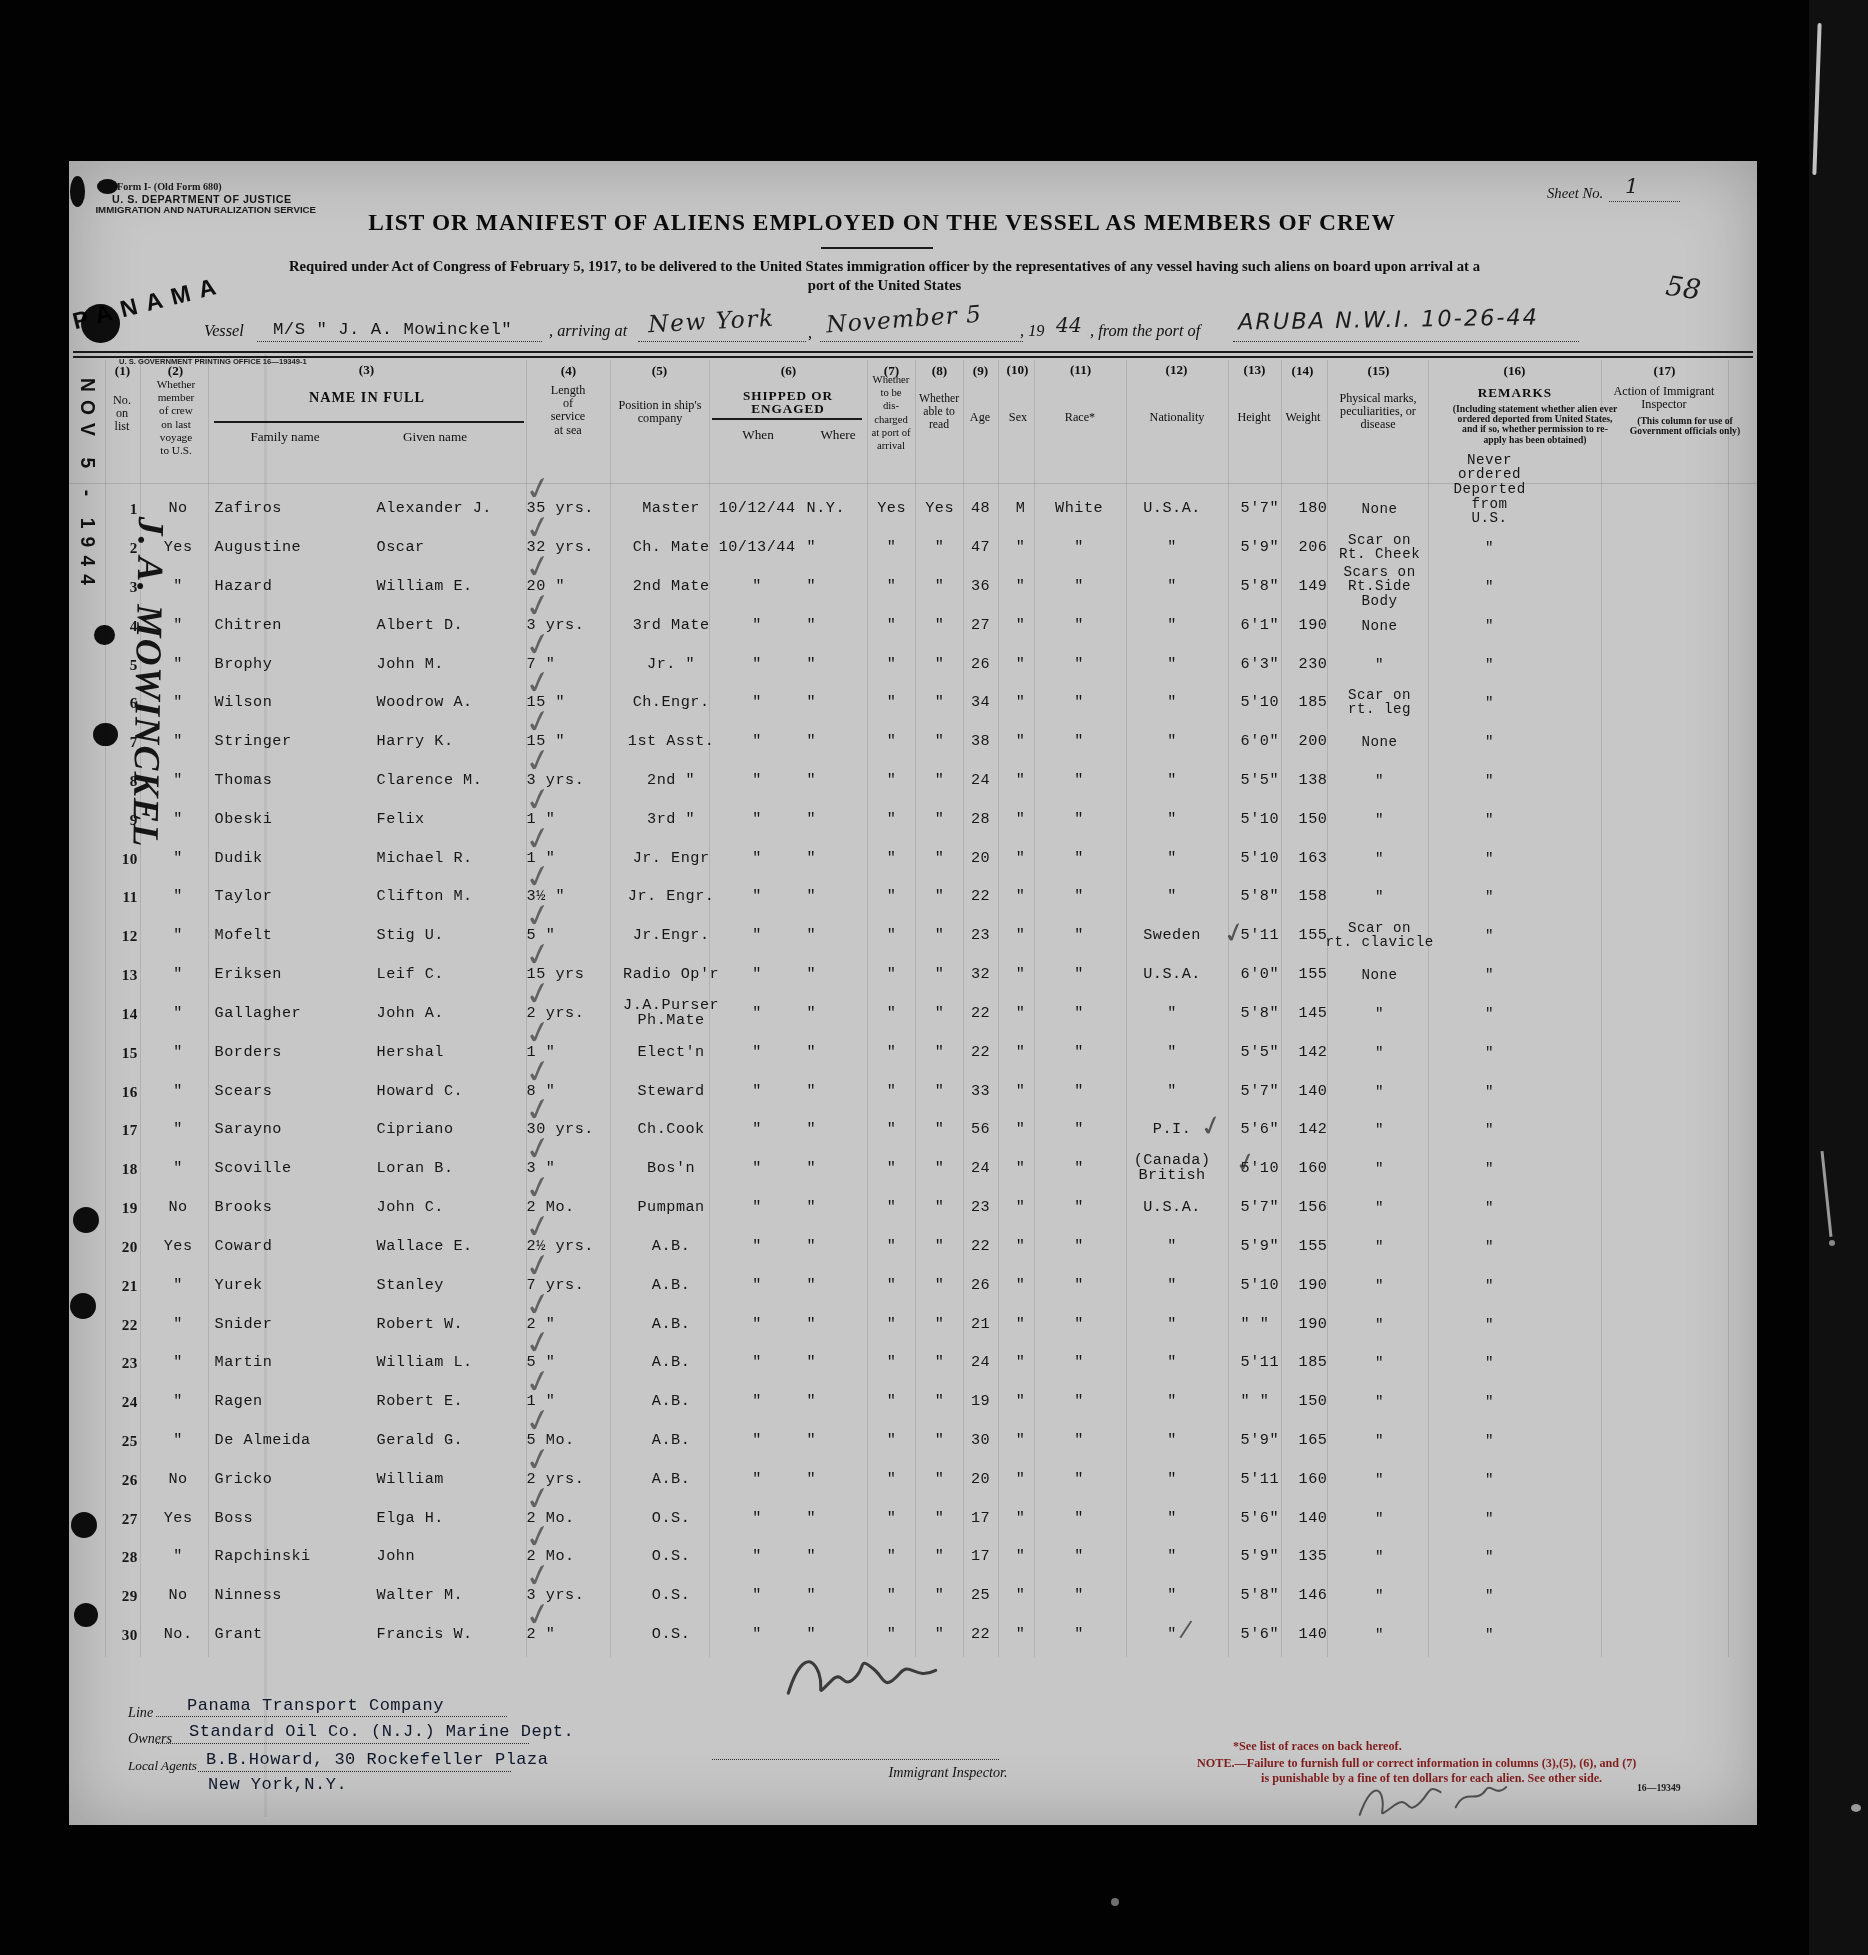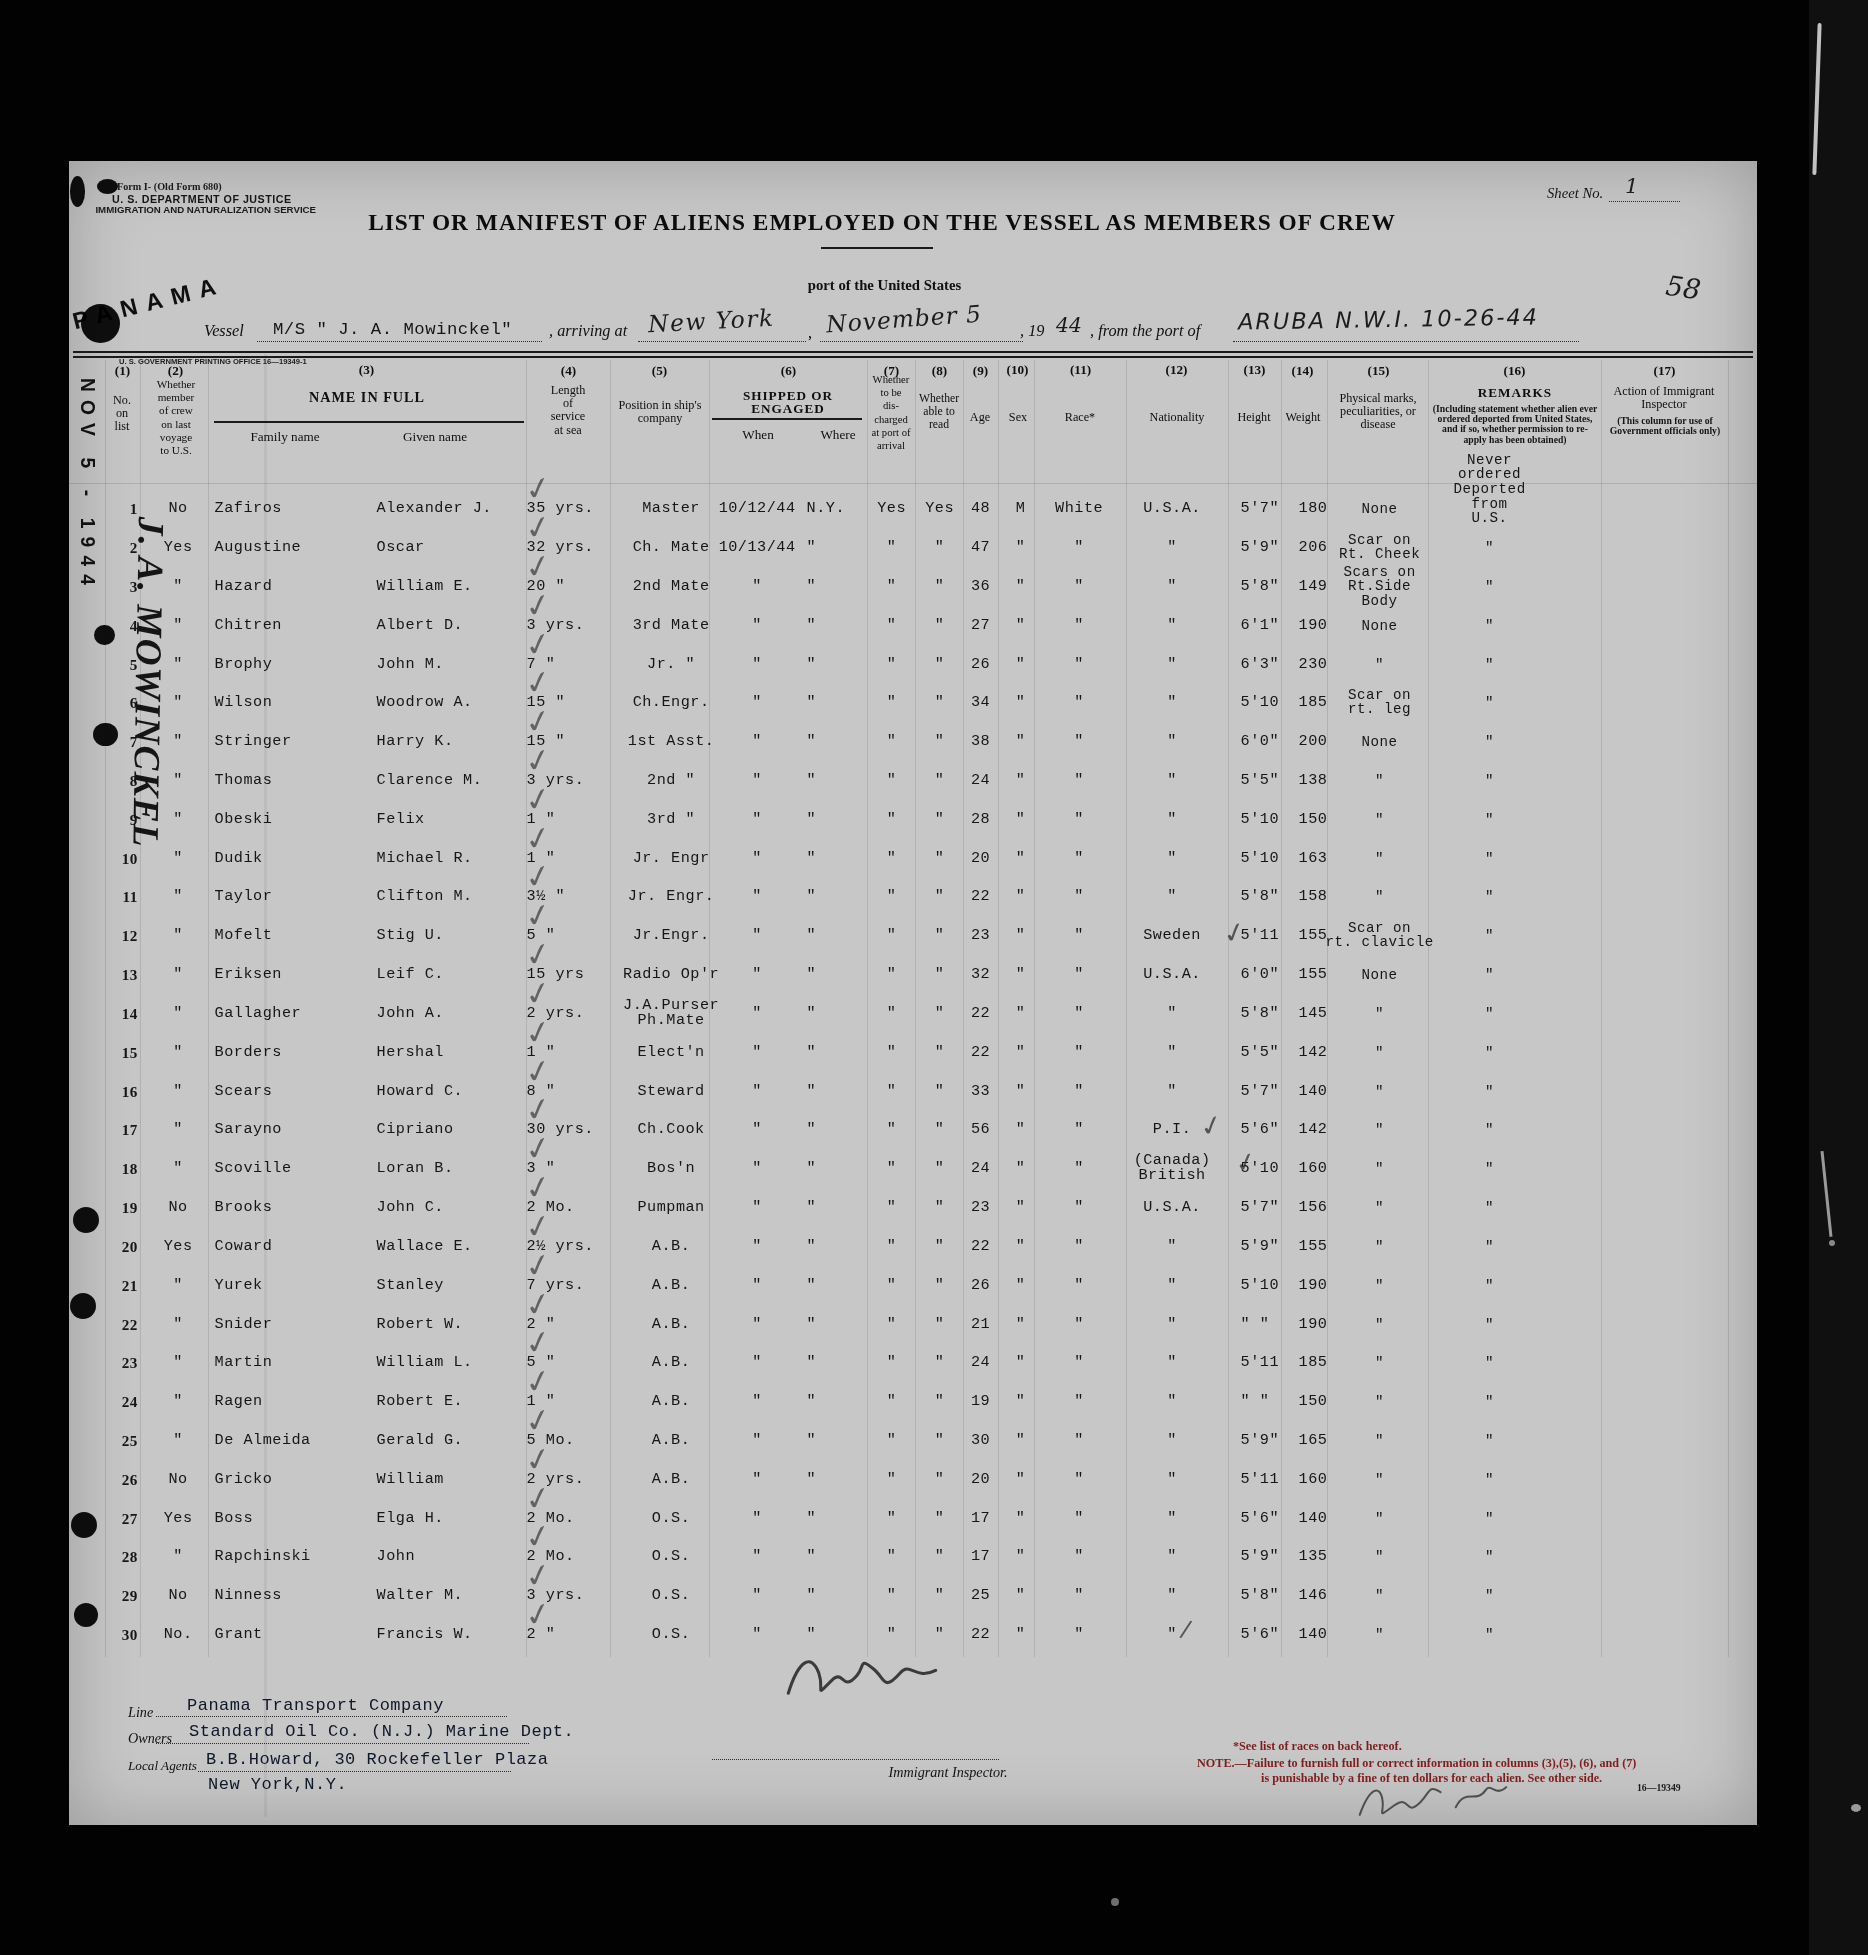--- a/index.html
+++ b/index.html
@@ -15,21 +15,21 @@
   .hand{font-family:"DejaVu Serif",serif;font-style:italic;color:#1c1c1c;}
   .handprint{font-family:"DejaVu Sans",sans-serif;font-style:italic;color:#1c1c1c;}
   .dotted{border-bottom:1.5px dotted #2c2c2c;height:0.5px;}
   .rule{background:#1a1a1a;}
   .vline{position:absolute;width:1px;background:rgba(0,0,0,.11);}
   .hnum{position:absolute;font:700 13.2px "Liberation Serif",serif;text-align:center;width:61px;color:#101010;}
   .hlab{position:absolute;font:400 12.2px "Liberation Serif",serif;text-align:center;white-space:pre-line;
         line-height:13.2px;color:#0e0e0e;width:142px;}
   .hlab.b{font-weight:700;letter-spacing:1px;}
   .hnote{position:absolute;font:700 9.7px "Liberation Serif",serif;text-align:center;white-space:pre-line;
-         line-height:10.2px;color:#141414;width:168px;}
+         line-height:10.2px;color:#141414;width:168px;margin-left:20px;}
   .hsub{position:absolute;font:400 13.2px "Liberation Serif",serif;text-align:center;width:112px;color:#0e0e0e;}
   .hrule{position:absolute;height:1.5px;background:#1a1a1a;}
   .row{position:absolute;left:7.6px;width:1669px;height:39px;}
   .cell{position:absolute;top:50%;transform:translateY(-50%);
         font-family:"Liberation Mono","DejaVu Sans Mono",monospace;font-size:15.2px;color:#161616;
         white-space:pre-line;letter-spacing:0.5px;line-height:15.8px;}
   .c-no{left:20.3px;width:41px;text-align:right;font-family:"Liberation Serif",serif;font-weight:700;font-size:15.2px;}
   .c-member{left:71px;width:61px;text-align:center;}
   .c-family{left:138px;width:163px;}
   .c-given{left:300px;width:173px;}
@@ -73,20 +73,21 @@
   <div class="abs sans" style="left:43px;top:31.5px;font-size:10.7px;font-weight:700;color:#161616;letter-spacing:0.5px;">U. S. DEPARTMENT OF JUSTICE</div>
   <div class="abs sans" style="left:26.4px;top:43px;font-size:9.7px;font-weight:700;color:#1a1a1a;">IMMIGRATION AND NATURALIZATION SERVICE</div>
 
   <div class="abs serif ital" style="left:1478px;top:24.4px;font-size:14.7px;color:#141414;">Sheet No.</div>
   <div class="abs hand" style="left:1556px;top:12.2px;font-size:21.3px;">1</div>
   <div class="abs dotted" style="left:1540px;top:39px;width:71px;"></div>
 
   <div class="abs serif" style="left:203px;top:48px;width:1220px;text-align:center;font-size:23.4px;font-weight:700;letter-spacing:1px;color:#0c0c0c;">LIST OR MANIFEST OF ALIENS EMPLOYED ON THE VESSEL AS MEMBERS OF CREW</div>
   <div class="abs rule" style="left:752px;top:86px;width:112px;height:2px;"></div>
 
+  <div class="abs serif" style="left:48px;top:97px;width:1535px;text-align:center;font-size:14.7px;font-weight:700;color:#101010;">Required under Act of Congress of February 5, 1917, to be delivered to the United States immigration officer by the representatives of any vessel having such aliens on board upon arrival at a</div>
   <div class="abs serif" style="left:48px;top:116px;width:1535px;text-align:center;font-size:14.7px;font-weight:700;color:#101010;">port of the United States</div>
 
   <div class="abs hand" style="left:1597px;top:111px;font-size:27.4px;transform:rotate(8deg);">58</div>
 
   <div class="abs serif ital" style="left:135px;top:160px;font-size:16.3px;color:#101010;">Vessel</div>
   <div class="abs mono" style="left:204px;top:159px;font-size:17.3px;color:#151515;letter-spacing:0.5px;">M/S " J. A. Mowinckel"</div>
   <div class="abs dotted" style="left:188px;top:179px;width:285px;"></div>
   <div class="abs serif ital" style="left:480px;top:160px;font-size:16.3px;color:#101010;">, arriving at</div>
   <div class="abs hand" style="left:579px;top:146px;font-size:23.4px;transform:rotate(-3deg);letter-spacing:1.5px;">New York</div>
   <div class="abs dotted" style="left:569px;top:179px;width:168px;"></div>

